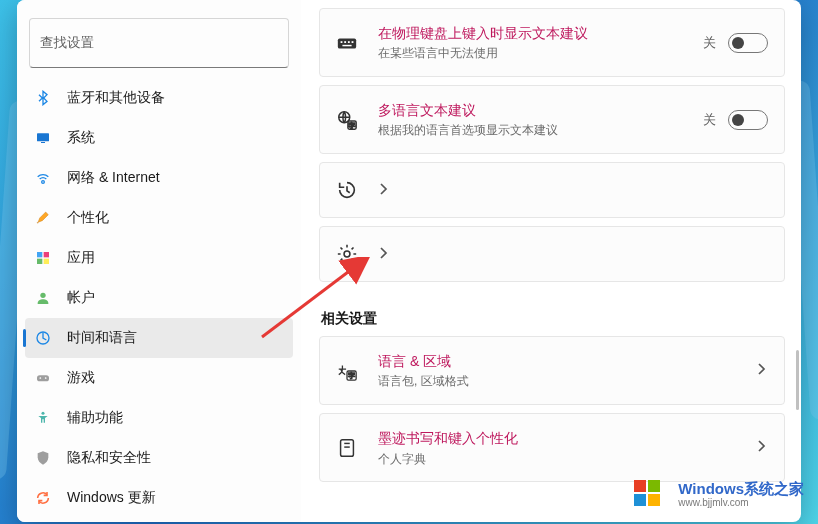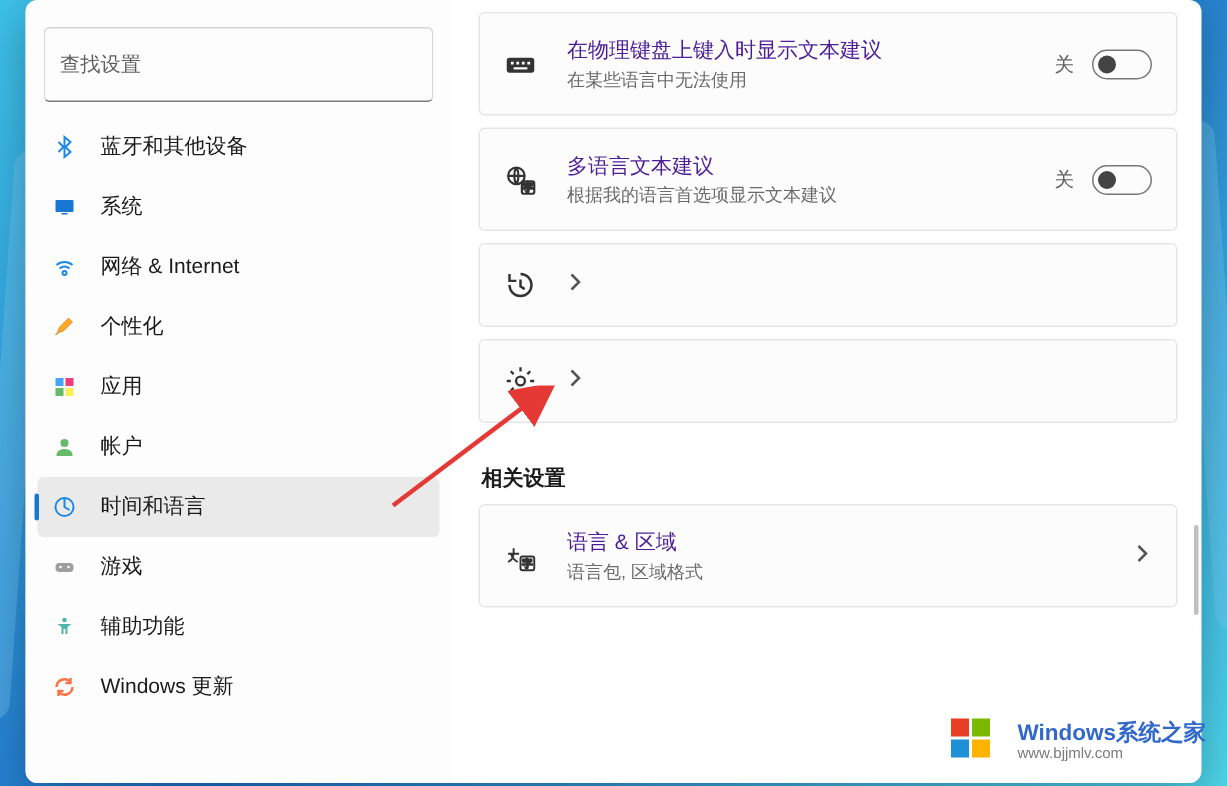--- a/index.html
+++ b/index.html
@@ -120,21 +120,21 @@
       width: 26px;
       height: 26px;
       margin-right: 18px;
       display: flex;
       align-items: center;
       justify-content: center;
       color: #3a3a3a;
     }
     .card-icon svg { width: 22px; height: 22px; }
     .card-body { flex: 1; }
-    .card-title { font-size: 14px; color: #4c1d95; line-height: 1.45; }
+    .card-title { font-size: 14px; color: #be185d; line-height: 1.45; }
     .card-sub { font-size: 12px; color: #6b6b6b; margin-top: 2px; line-height: 1.4; }
     .card-right {
       display: flex;
       align-items: center;
       gap: 12px;
       color: #606060;
       font-size: 13px;
     }
     .toggle {
       width: 40px;
@@ -299,20 +299,28 @@
       <div class="sidebar-item">
         <span class="sidebar-icon">
           <svg viewBox="0 0 24 24" fill="#4db6ac">
               <circle cx="12" cy="5" r="2.3"></circle>
               <path d="M5 9h14l-4 3v7h-2v-5h-2v5H9v-7z"></path>
             </svg>
         </span>
         <span>辅助功能</span>
       </div>
 
+      <div class="sidebar-item">
+        <span class="sidebar-icon">
+          <svg viewBox="0 0 24 24" fill="#9e9e9e">
+              <path d="M12 2l8 3v6c0 5-3.5 9-8 11-4.5-2-8-6-8-11V5z"></path>
+            </svg>
+        </span>
+        <span>隐私和安全性</span>
+      </div>
 
       <div class="sidebar-item">
         <span class="sidebar-icon">
           <svg viewBox="0 0 24 24" fill="none" stroke="#ff7043" stroke-width="2.4">
               <path d="M4 12a8 8 0 0114-5M20 12a8 8 0 01-14 5"></path>
               <path d="M18 3v5h-5M6 21v-5h5"></path>
             </svg>
         </span>
         <span>Windows 更新</span>
       </div>
@@ -411,20 +419,40 @@
       </div>
       <div class="card-right">
         <span class="chevron">
           <svg width="10" height="14" viewBox="0 0 10 14" fill="none" stroke="#555" stroke-width="1.7">
               <path d="M3 2l5 5-5 5"></path>
             </svg>
         </span>
       </div>
     </div>
 
+    <div class="card">
+      <span class="card-icon">
+        <svg viewBox="0 0 24 24" fill="none" stroke="#333" stroke-width="1.6">
+            <rect x="5" y="3" width="14" height="18" rx="2"></rect>
+            <line x1="9" y1="7" x2="15" y2="7"></line>
+            <line x1="9" y1="11" x2="15" y2="11"></line>
+          </svg>
+      </span>
+      <div class="card-body">
+        <div class="card-title">墨迹书写和键入个性化</div>
+        <div class="card-sub">个人字典</div>
+      </div>
+      <div class="card-right">
+        <span class="chevron">
+          <svg width="10" height="14" viewBox="0 0 10 14" fill="none" stroke="#555" stroke-width="1.7">
+              <path d="M3 2l5 5-5 5"></path>
+            </svg>
+        </span>
+      </div>
+    </div>
 
   </div>
 
   <div class="fake-sb"></div>
 </div>
 
 <svg class="arrow" viewBox="0 0 118 87">
   <defs>
     <marker id="ah" markerWidth="12" markerHeight="12" refX="2" refY="5" orient="auto">
       <path d="M0 0L10 5L0 10z" fill="#e53935"></path>

